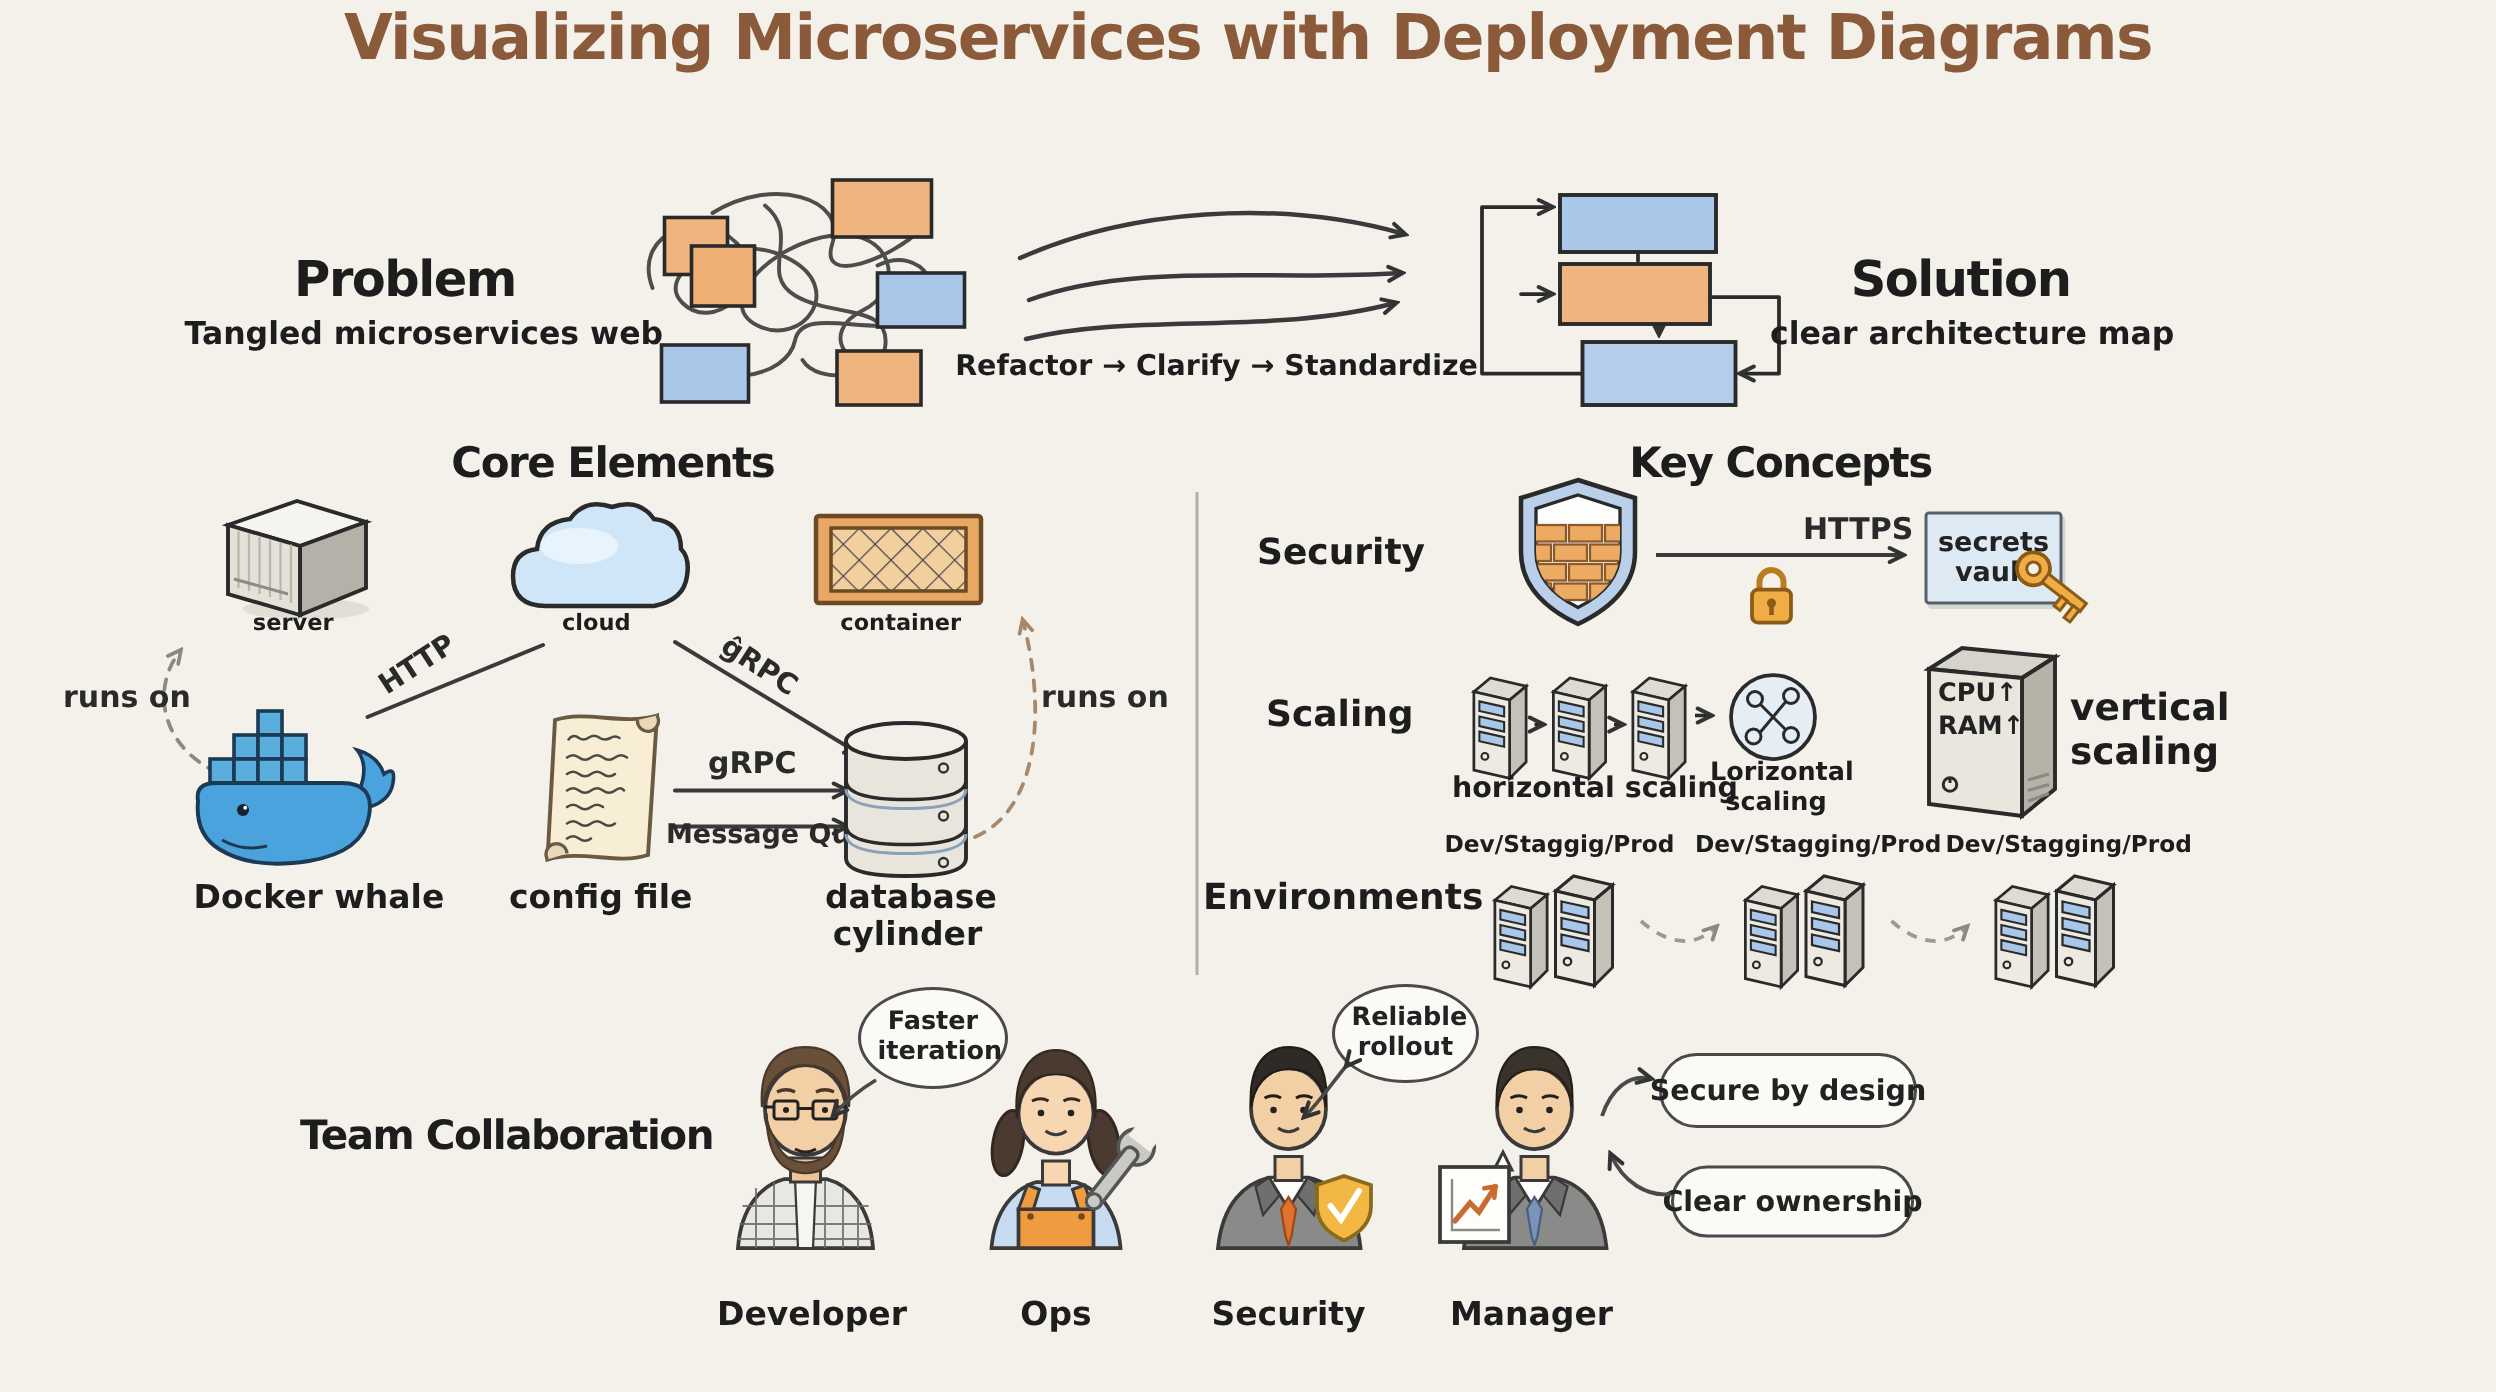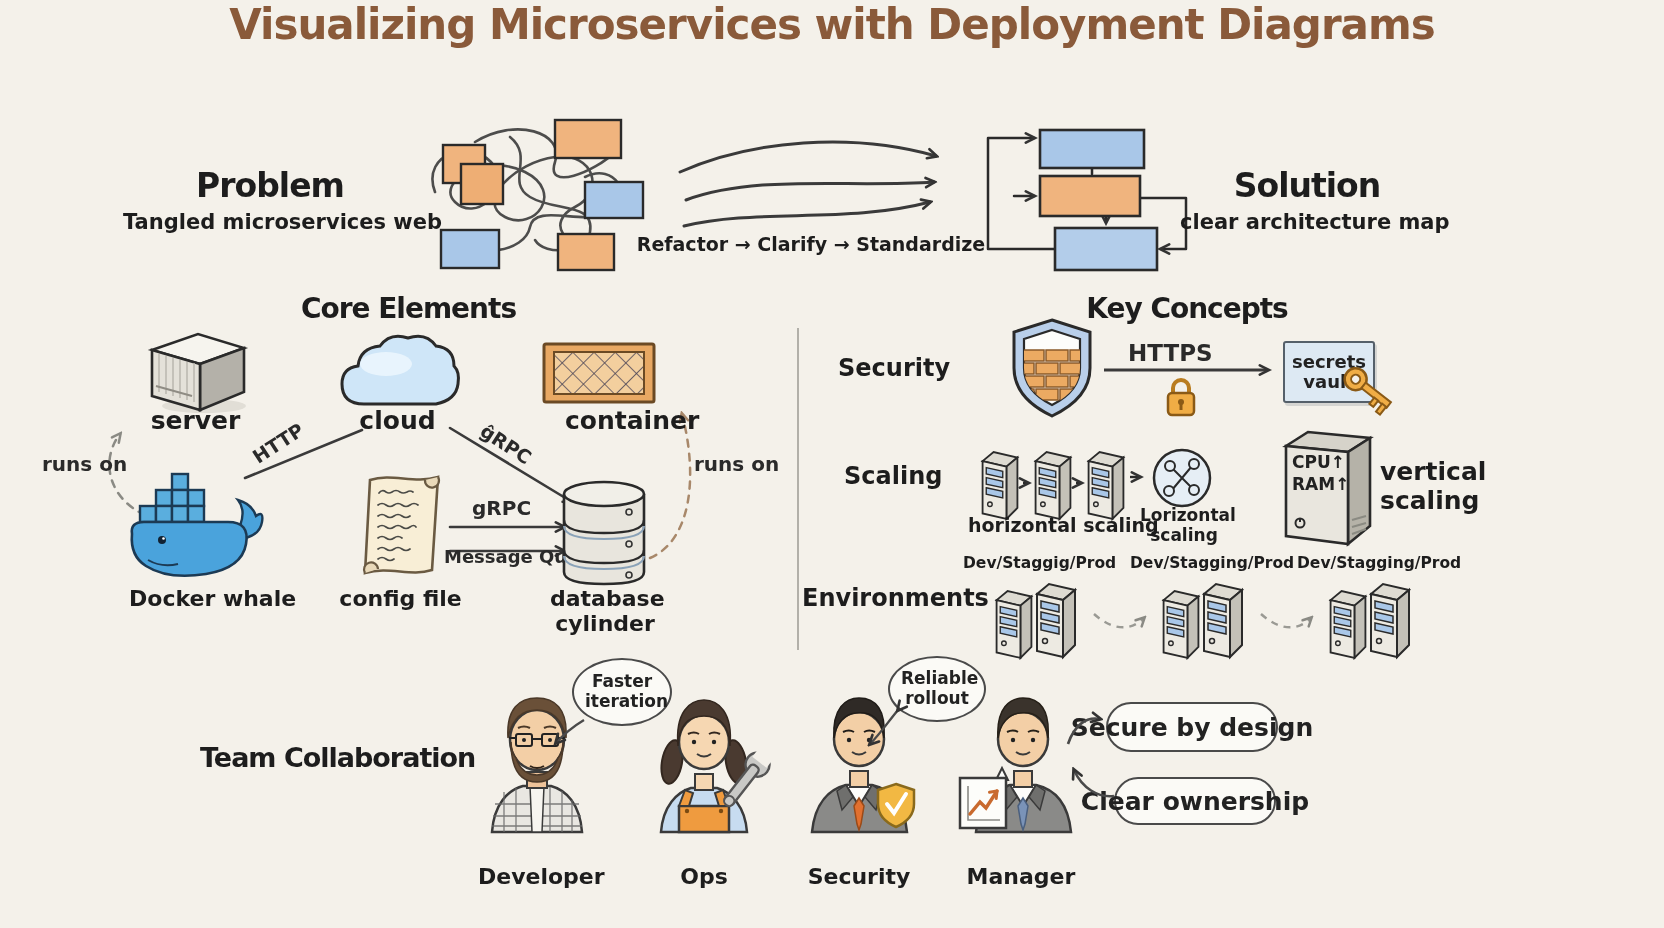--- a/index.html
+++ b/index.html
@@ -11,32 +11,32 @@
   }
   .abs{position:absolute;}
   .c{text-align:center;}
   .b{font-weight:bold;}
   .nw{white-space:nowrap;}
   .title{font-size:42px; font-weight:bold; color:#8a5a3a; letter-spacing:-1px;}
   .h2{font-size:33px; font-weight:bold; color:#1d1d1d; letter-spacing:-1px;}
   .sub{font-size:21px; font-weight:bold; color:#1d1d1d;}
   .h3{font-size:28px; font-weight:bold; color:#1d1d1d; letter-spacing:-1px;}
   .rowlbl{font-size:24px; font-weight:bold; color:#1d1d1d;}
-  .lbl{font-size:25px; font-weight:bold; color:#1d1d1d;}
+  .lbl{font-size:15px; font-weight:bold; color:#1d1d1d;}
   .elbl{font-size:18px; font-weight:bold; color:#2a2a2a;}
   .slbl{font-size:16px; font-weight:bold; color:#1d1d1d;}
   .bubble{
     border:2.5px solid #4a4a4a; background:#fbfaf6; border-radius:50%;
     display:flex; align-items:center; justify-content:center;
     font-size:17px; font-weight:bold; text-align:center; line-height:1.15;
   }
   .pill{
     border:2.5px solid #4a4a4a; background:#fbfaf6; border-radius:999px;
     display:flex; align-items:center; justify-content:center;
-    font-size:25px; font-weight:bold; white-space:nowrap;
+    font-size:19px; font-weight:bold; white-space:nowrap;
   }
   .vault{
     border:2.5px solid #55606a; background:#dde9f3; border-radius:3px;
     display:flex; align-items:center; justify-content:center;
     font-size:18px; font-weight:bold; text-align:center; line-height:1.1;
     box-shadow:2px 3px 0 rgba(120,130,140,.25);
   }
   .divider{width:2px; background:#8f8d86; opacity:.65;}
   svg{display:block; overflow:visible;}
 </style>
@@ -152,21 +152,21 @@
     <ellipse cx="52" cy="34" rx="26" ry="12" fill="#eaf5fd" opacity=".9"></ellipse>
   </svg>
   <div class="abs lbl c nw" style="left:340px; top:406px; width:115px;">cloud</div>
 
   <svg class="abs" style="left:541px; top:341px;" width="116" height="64" viewBox="0 0 116 64">
     <rect x="3" y="3" width="110" height="58" rx="2" fill="#e8a863" stroke="#6b4a24" stroke-width="3"></rect>
     <rect x="13" y="11" width="90" height="42" fill="#f3cf9e" stroke="#6b4a24" stroke-width="2"></rect>
     <rect x="13" y="11" width="90" height="42" fill="url(#lattice)"></rect>
     <rect x="13" y="11" width="90" height="42" fill="none" stroke="#6b4a24" stroke-width="2"></rect>
   </svg>
-  <div class="abs lbl c nw" style="left:538px; top:406px; width:125px;margin-left:27px;">container</div>
+  <div class="abs lbl c nw" style="left:538px; top:406px; width:125px;">container</div>
 
   <div class="abs elbl nw" style="left:250px; top:432px; transform:rotate(-33deg); font-size:19px;">HTTP</div>
   <div class="abs elbl nw" style="left:478px; top:433px; transform:rotate(33deg); font-size:19px;">ĝRPC</div>
   <div class="abs elbl nw" style="left:472px; top:496px; font-size:20px;">gRPC</div>
   <div class="abs elbl nw" style="left:444px; top:546px; font-size:18px;">Message Queue</div>
   <div class="abs elbl nw" style="left:42px; top:452px; font-size:20px;">runs on</div>
   <div class="abs elbl nw" style="left:694px; top:452px; font-size:20px;">runs on</div>
 
   <svg class="abs" style="left:128px; top:470px;" width="138" height="112" viewBox="0 0 138 112">
     <g stroke="#1c3a54" stroke-width="2.4">
@@ -237,21 +237,21 @@
         <rect x="52" y="47" width="22" height="11"></rect>
       <rect x="14" y="60" width="22" height="11"></rect>
         <rect x="38" y="60" width="22" height="11"></rect>
         <rect x="62" y="60" width="14" height="11"></rect>
       <rect x="14" y="73" width="12" height="11"></rect>
         <rect x="28" y="73" width="22" height="11"></rect>
         <rect x="52" y="73" width="22" height="11"></rect>
     </g>
   </svg>
 
-  <div class="abs elbl c nw" style="left:1128px; top:340px; width:70px; font-size:23px;">HTTPS</div>
+  <div class="abs elbl c nw" style="left:1202px; top:340px; width:70px; font-size:20px;">HTTPS</div>
   <svg class="abs" style="left:1100px; top:358px;" width="184" height="24" viewBox="0 0 184 24">
     <path d="M4,12 H168" fill="none" stroke="#3a3a3a" stroke-width="2.8" marker-end="url(#vh)"></path>
   </svg>
   <svg class="abs" style="left:1164px; top:376px;" width="34" height="42" viewBox="0 0 34 42">
     <path d="M9,19 V12 a8,8 0 0 1 16,0 V19" fill="none" stroke="#b97c1f" stroke-width="4"></path>
     <rect x="4" y="17" width="26" height="22" rx="4" fill="#f0ad45" stroke="#8a5a16" stroke-width="2.5"></rect>
     <circle cx="17" cy="26" r="3" fill="#8a5a16"></circle>
     <rect x="15.5" y="27" width="3" height="7" fill="#8a5a16"></rect>
   </svg>
 

